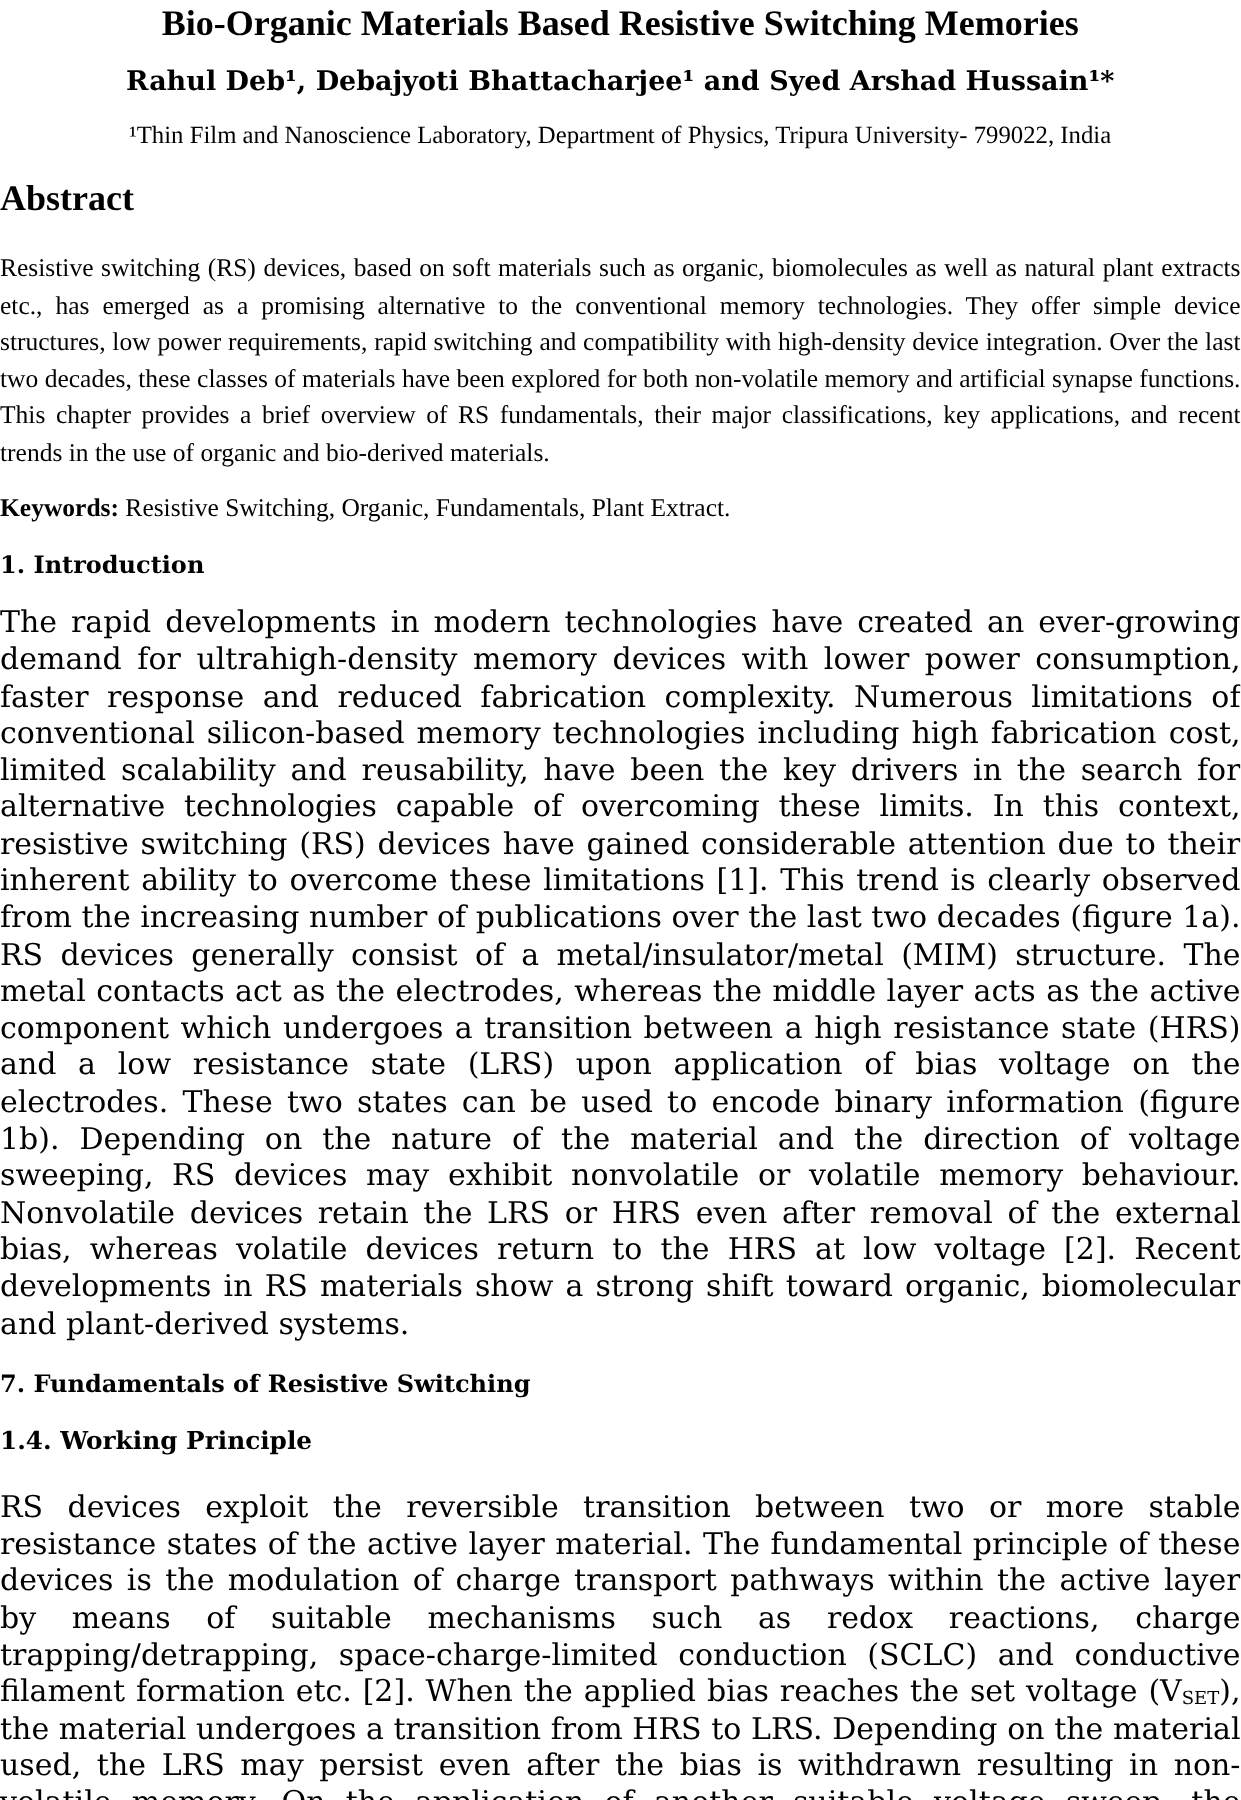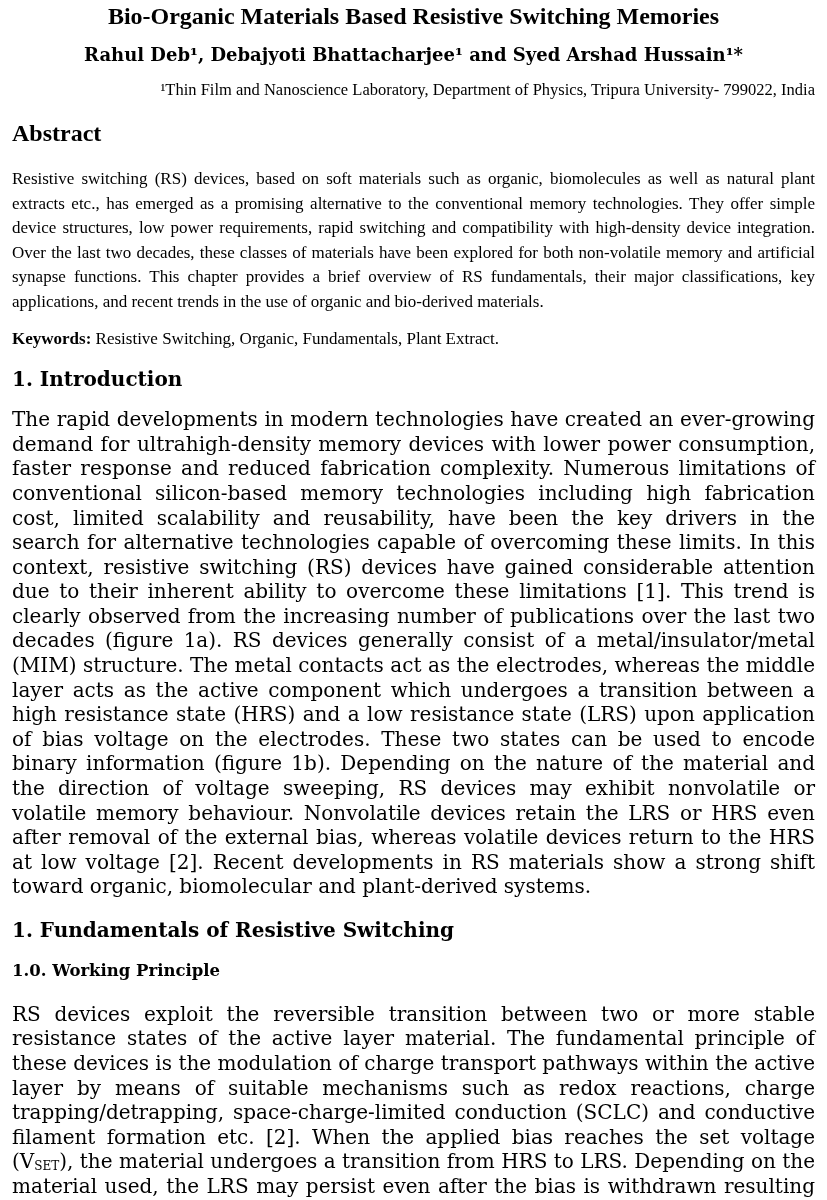--- a/index.html
+++ b/index.html
@@ -8,21 +8,21 @@
     background: #ffffff;
   }
   .page {
     position: relative;
     width: 827px;
     height: 1200px;
     overflow: hidden;
     background: #ffffff;
     color: #000000;
     box-sizing: border-box;
-    padding: 0 12px;
+    padding: 0 0;
   }
   
   .title {
     margin: 2px 0 0 0;
     font-family: "Liberation Serif", serif;
     font-weight: bold;
     font-size: 24px;
     line-height: 1.2;
     text-align: center;
   }
@@ -32,21 +32,21 @@
     font-weight: bold;
     font-size: 18px;
     line-height: 1.2;
     text-align: center;
   }
   .affiliation {
     margin: 15px 0 0 0;
     font-family: "Liberation Serif", serif;
     font-size: 16.5px;
     line-height: 1.2;
-    text-align: right;
+    text-align: center;
   }
   .corresponding {
     margin: 12px 0 0 0;
     font-family: "Liberation Serif", serif;
     font-size: 16.5px;
     line-height: 1.2;
     text-align: center;
   }
   .email-link {
     color: var(--link-color, #0563C1);
@@ -70,21 +70,21 @@
   .keywords {
     margin: 12px 0 0 0;
     text-align: left;
   }
   .keywords strong { font-weight: bold; }
   
   .h-section {
     margin: 16px 0 0 0;
     font-family: "DejaVu Serif", serif;
     font-weight: bold;
-    font-size: 20px;
+    font-size: 16px;
     line-height: 1.2;
     text-align: left;
   }
   .h-section.second { margin-top: 19px; }
   .h-subsection {
     margin: 19px 0 0 0;
     font-family: "DejaVu Serif", serif;
     font-weight: bold;
     font-size: 16.5px;
     line-height: 1.2;
@@ -119,19 +119,19 @@
   <h2 class="h-abstract">Abstract</h2>
 
   <p class="body-times">Resistive switching (RS) devices, based on soft materials such as organic, biomolecules as well as natural plant extracts etc., has emerged as a promising alternative to the conventional memory technologies. They offer simple device structures, low power requirements, rapid switching and compatibility with high-density device integration. Over the last two decades, these classes of materials have been explored for both non-volatile memory and artificial synapse functions. This chapter provides a brief overview of RS fundamentals, their major classifications, key applications, and recent trends in the use of organic and bio-derived materials.</p>
 
   <p class="body-times keywords"><strong>Keywords:</strong><span> Resistive Switching, Organic, Fundamentals, Plant Extract.</span></p>
 
   <h2 class="h-section">1. Introduction</h2>
 
   <p class="body-cambria">The rapid developments in modern technologies have created an ever-growing demand for ultrahigh-density memory devices with lower power consumption, faster response and reduced fabrication complexity. Numerous limitations of conventional silicon-based memory technologies including high fabrication cost, limited scalability and reusability, have been the key drivers in the search for alternative technologies capable of overcoming these limits. In this context, resistive switching (RS) devices have gained considerable attention due to their inherent ability to overcome these limitations [1]. This trend is clearly observed from the increasing number of publications over the last two decades (figure 1a). RS devices generally consist of a metal/insulator/metal (MIM) structure. The metal contacts act as the electrodes, whereas the middle layer acts as the active component which undergoes a transition between a high resistance state (HRS) and a low resistance state (LRS) upon application of bias voltage on the electrodes. These two states can be used to encode binary information (figure 1b). Depending on the nature of the material and the direction of voltage sweeping, RS devices may exhibit nonvolatile or volatile memory behaviour. Nonvolatile devices retain the LRS or HRS even after removal of the external bias, whereas volatile devices return to the HRS at low voltage [2]. Recent developments in RS materials show a strong shift toward organic, biomolecular and plant-derived systems.</p>
 
-  <h2 class="h-section second">1. Fundamentals of Resistive Switching</h2>
+  <h2 class="h-section second">7. Fundamentals of Resistive Switching</h2>
 
-  <h3 class="h-subsection">1.0. Working Principle</h3>
+  <h3 class="h-subsection">1.4. Working Principle</h3>
 
   <p class="body-cambria last"><span>RS devices exploit the reversible transition between two or more stable resistance states of the active layer material. The fundamental principle of these devices is the modulation of charge transport pathways within the active layer by means of suitable mechanisms such as redox reactions, charge trapping/detrapping, space-charge-limited conduction (SCLC) and conductive filament formation etc. [2]. When the applied bias reaches the set voltage (V</span><sub>SET</sub><span>), the material undergoes a transition from HRS to LRS. Depending on the material used, the LRS may persist even after the bias is withdrawn resulting in non-volatile memory. On the application of another suitable voltage sweep, the device may undergo a transition from the LRS to the HRS at the reset voltage (V</span><sub>RESET</sub><span>) [3]. The charge transport mechanism in RS</span></p>
 
 </div>
 
 </body></html>

